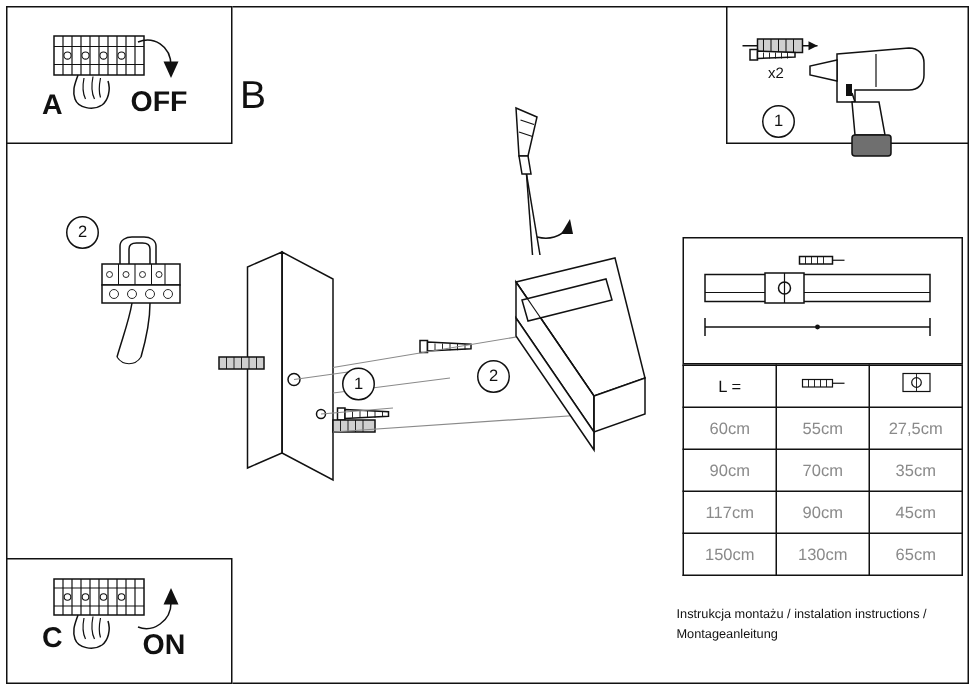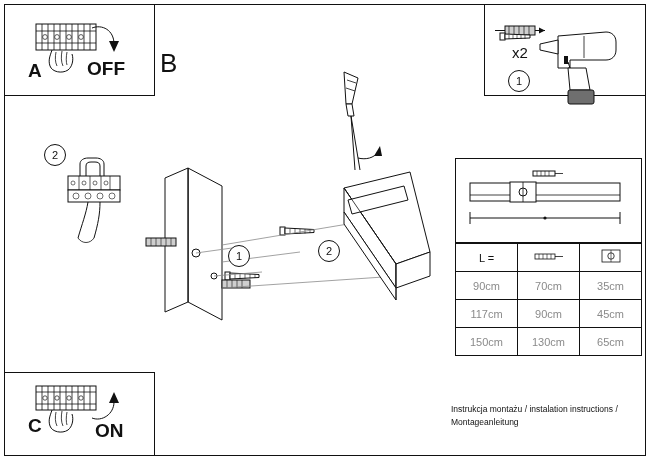--- a/index.html
+++ b/index.html
@@ -3,21 +3,21 @@
 <meta charset="utf-8">
 <style>
   html,body{margin:0;padding:0;background:#ffffff;}
   body{font-family:"Liberation Sans", sans-serif;}
   #page{position:relative;width:650px;height:460px;background:#fff;overflow:hidden;}
   .frame{position:absolute;left:4px;top:4px;width:642px;height:452px;border:1px solid #111;box-sizing:border-box;}
   .box{position:absolute;border:1px solid #111;box-sizing:border-box;background:#fff;}
   .lbl{position:absolute;color:#111;}
   .big{font-size:26px;}
   .med{font-size:19px;font-weight:bold;}
-  .tiny{font-size:15px;}
+  .tiny{font-size:10px;}
   svg{position:absolute;left:0;top:0;overflow:visible;}
   .st{fill:none;stroke:#111;stroke-width:1;}
   .st-thin{fill:none;stroke:#111;stroke-width:0.8;}
   .st-grey{fill:none;stroke:#8a8a8a;stroke-width:0.8;}
   .fill-w{fill:#fff;stroke:#111;stroke-width:1;}
   .fill-grey{fill:#cfcfcf;stroke:#111;stroke-width:1;}
   .fill-dark{fill:#6f6f6f;stroke:#111;stroke-width:1;}
   .fill-blk{fill:#111;stroke:none;}
   
   .tbl{position:absolute;left:455px;top:243px;width:187px;border-collapse:collapse;}
@@ -207,20 +207,25 @@
       </td>
       <td class="hd">
         <svg width="30" height="16" style="position:relative;">
           <rect x="6" y="1" width="18" height="12" fill="#fff" stroke="#111" stroke-width="0.8"></rect>
           <circle cx="15" cy="7" r="3.2" fill="#fff" stroke="#111" stroke-width="0.8"></circle>
           <line x1="15" y1="1" x2="15" y2="13" stroke="#111" stroke-width="0.6"></line>
         </svg>
       </td>
     </tr>
     <tr>
+      <td>60cm</td>
+      <td>55cm</td>
+      <td>27,5cm</td>
+    </tr>
+    <tr>
       <td>90cm</td>
       <td>70cm</td>
       <td>35cm</td>
     </tr>
     <tr>
       <td>117cm</td>
       <td>90cm</td>
       <td>45cm</td>
     </tr>
     <tr>

